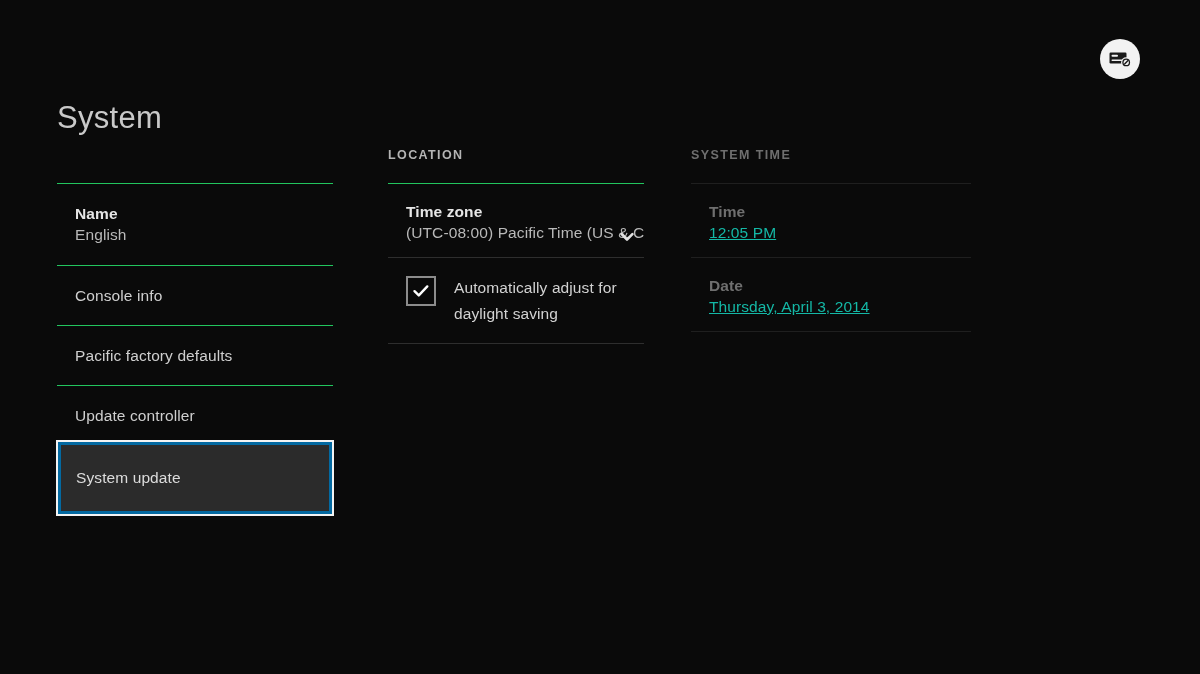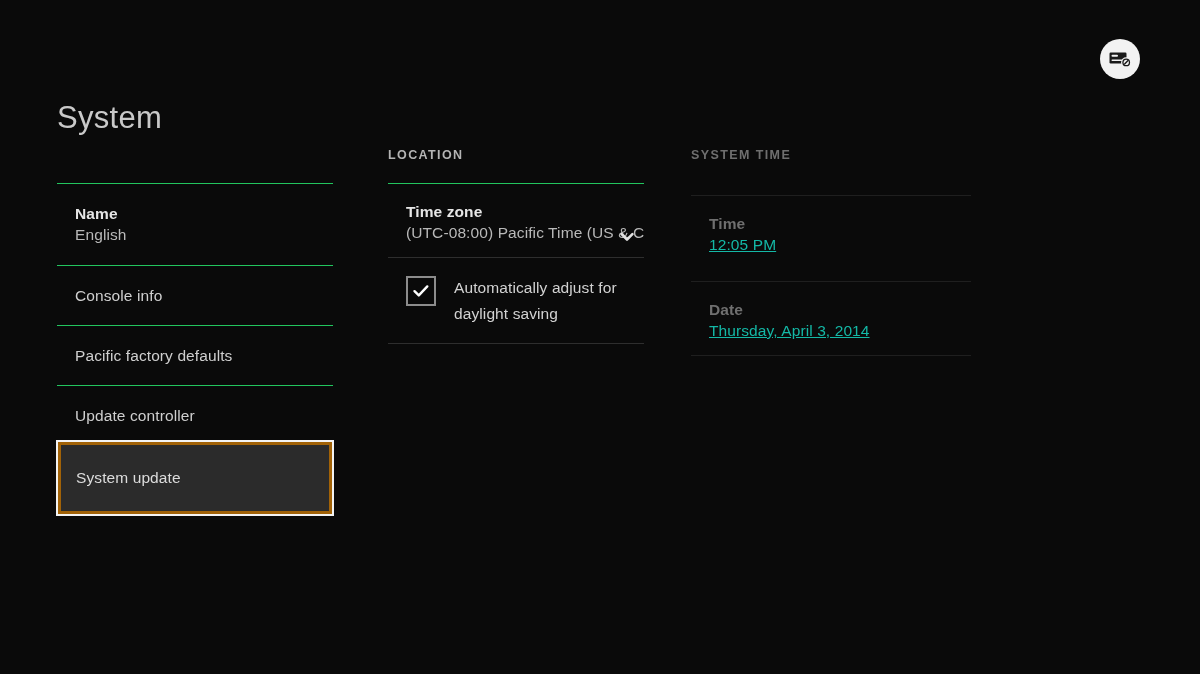--- a/index.html
+++ b/index.html
@@ -58,32 +58,32 @@
   }
   .row-single {
     font-size:15.5px; font-weight:400; color:#cfcfcf;
     letter-spacing:.1px; line-height:19px;
   }
 
   
   .dim .row-title { color:#6f6f6f; }
   .dim .row-value { color:#14b8a6;text-decoration:underline; }
   .dim .col-header { color:#6f6f6f; }
-  .dim .row { border-top-color:#1f1f1f;margin-top:12px; }
+  .dim .row { border-top-color:#1f1f1f; }
 
   
   #leftRows { top:183px; }
   .nav-row  { padding:20px 0 20px 18px; }
 
   
   .nav-selected {
     position:absolute; left:-1px; top:440px;
     width:278px; height:76px;
     border:2px solid #f4f4f4;
-    background:#a16207;
+    background:#0369a1;
     padding:3px;
   }
   .nav-selected-inner {
     width:100%; height:100%;
     background:#2b2b2b;
     display:flex; align-items:center;
     padding-left:15px;
   }
   .nav-selected-inner span {
     font-size:15.5px; color:#dcdcdc; letter-spacing:.1px;

